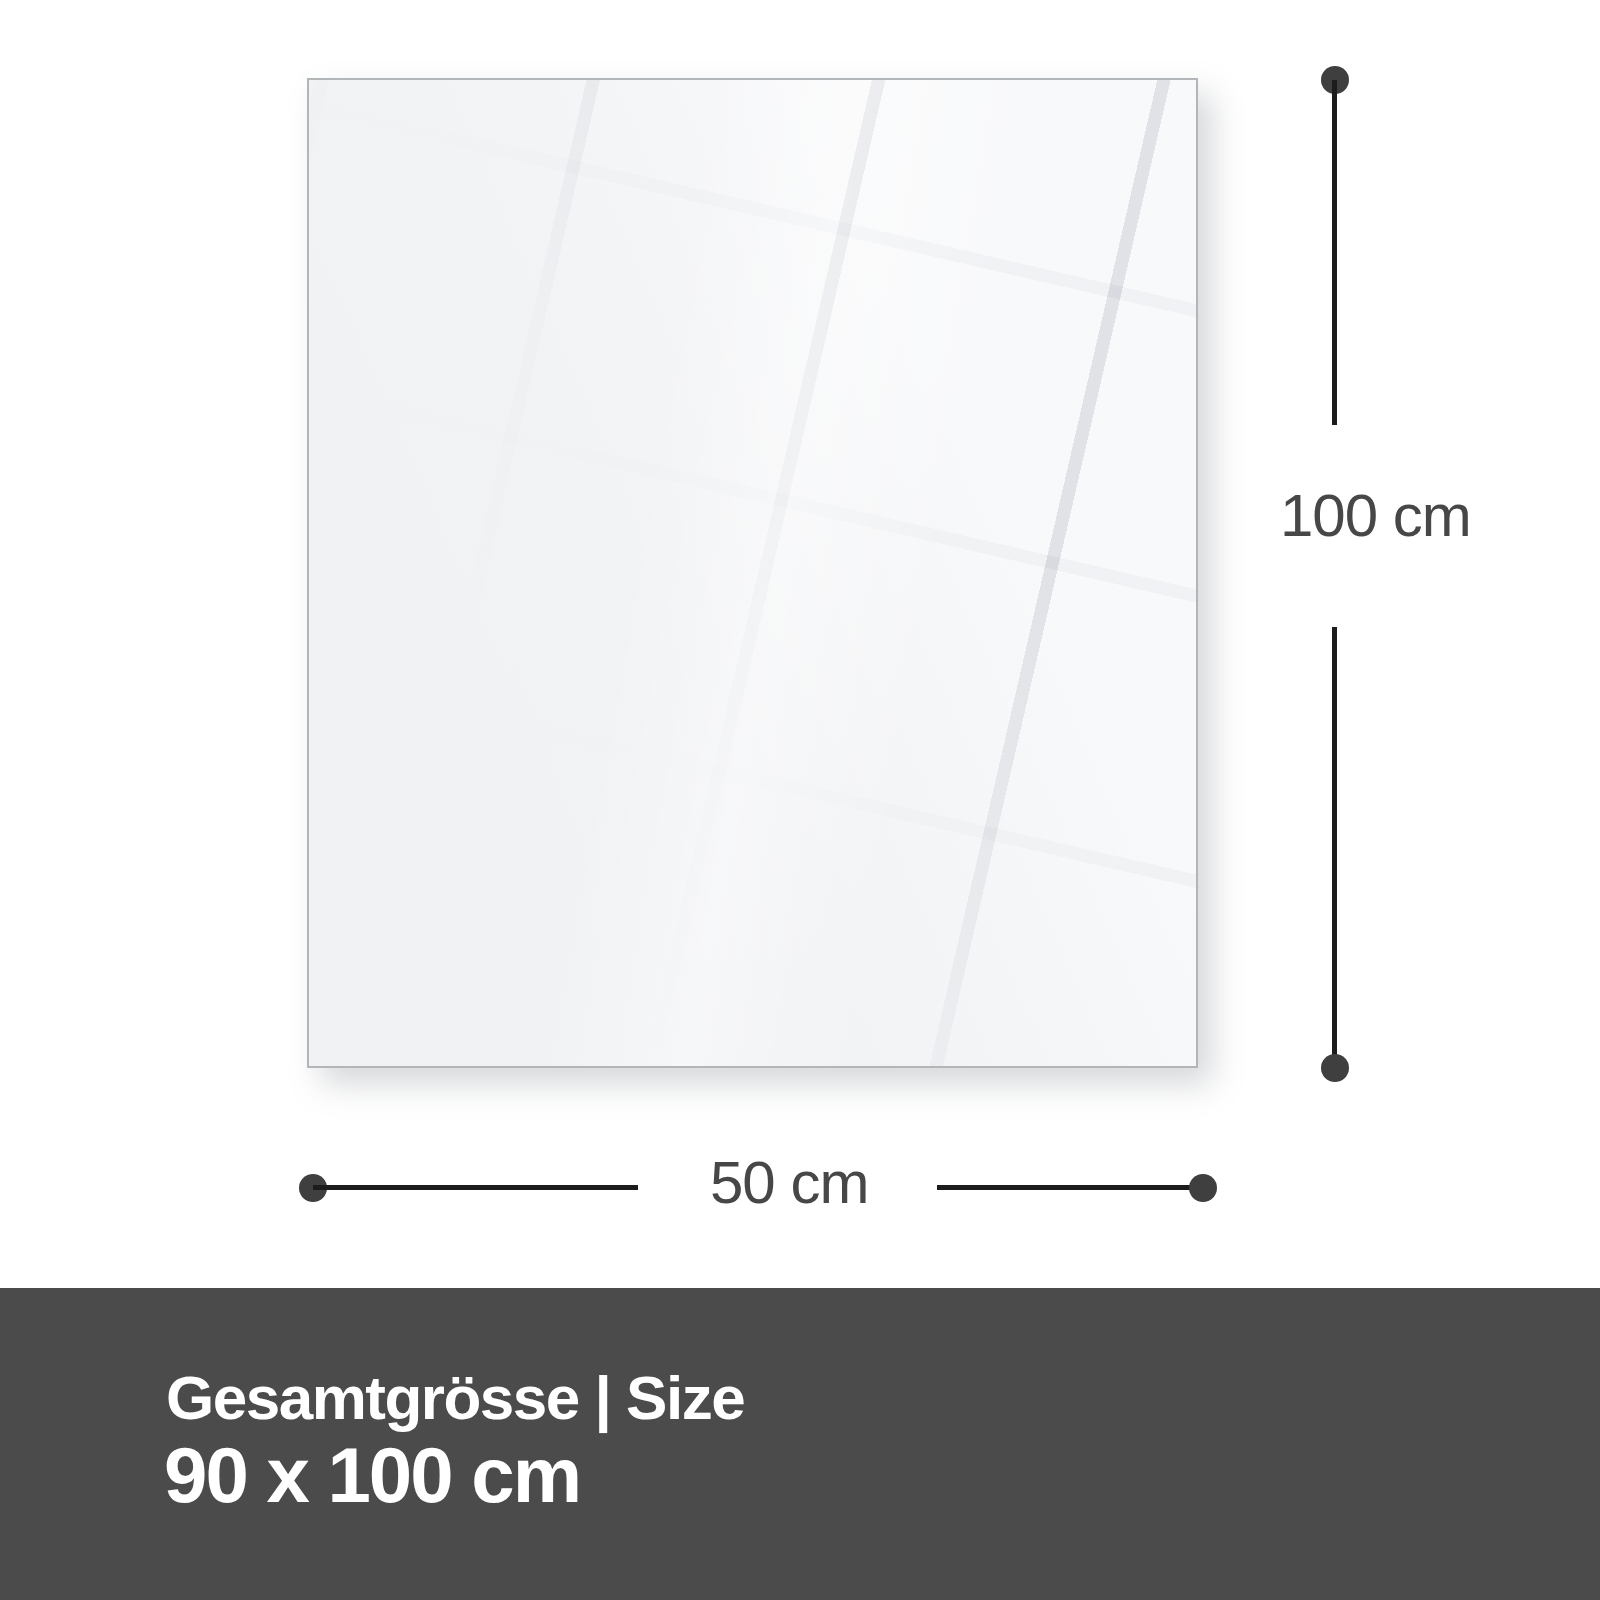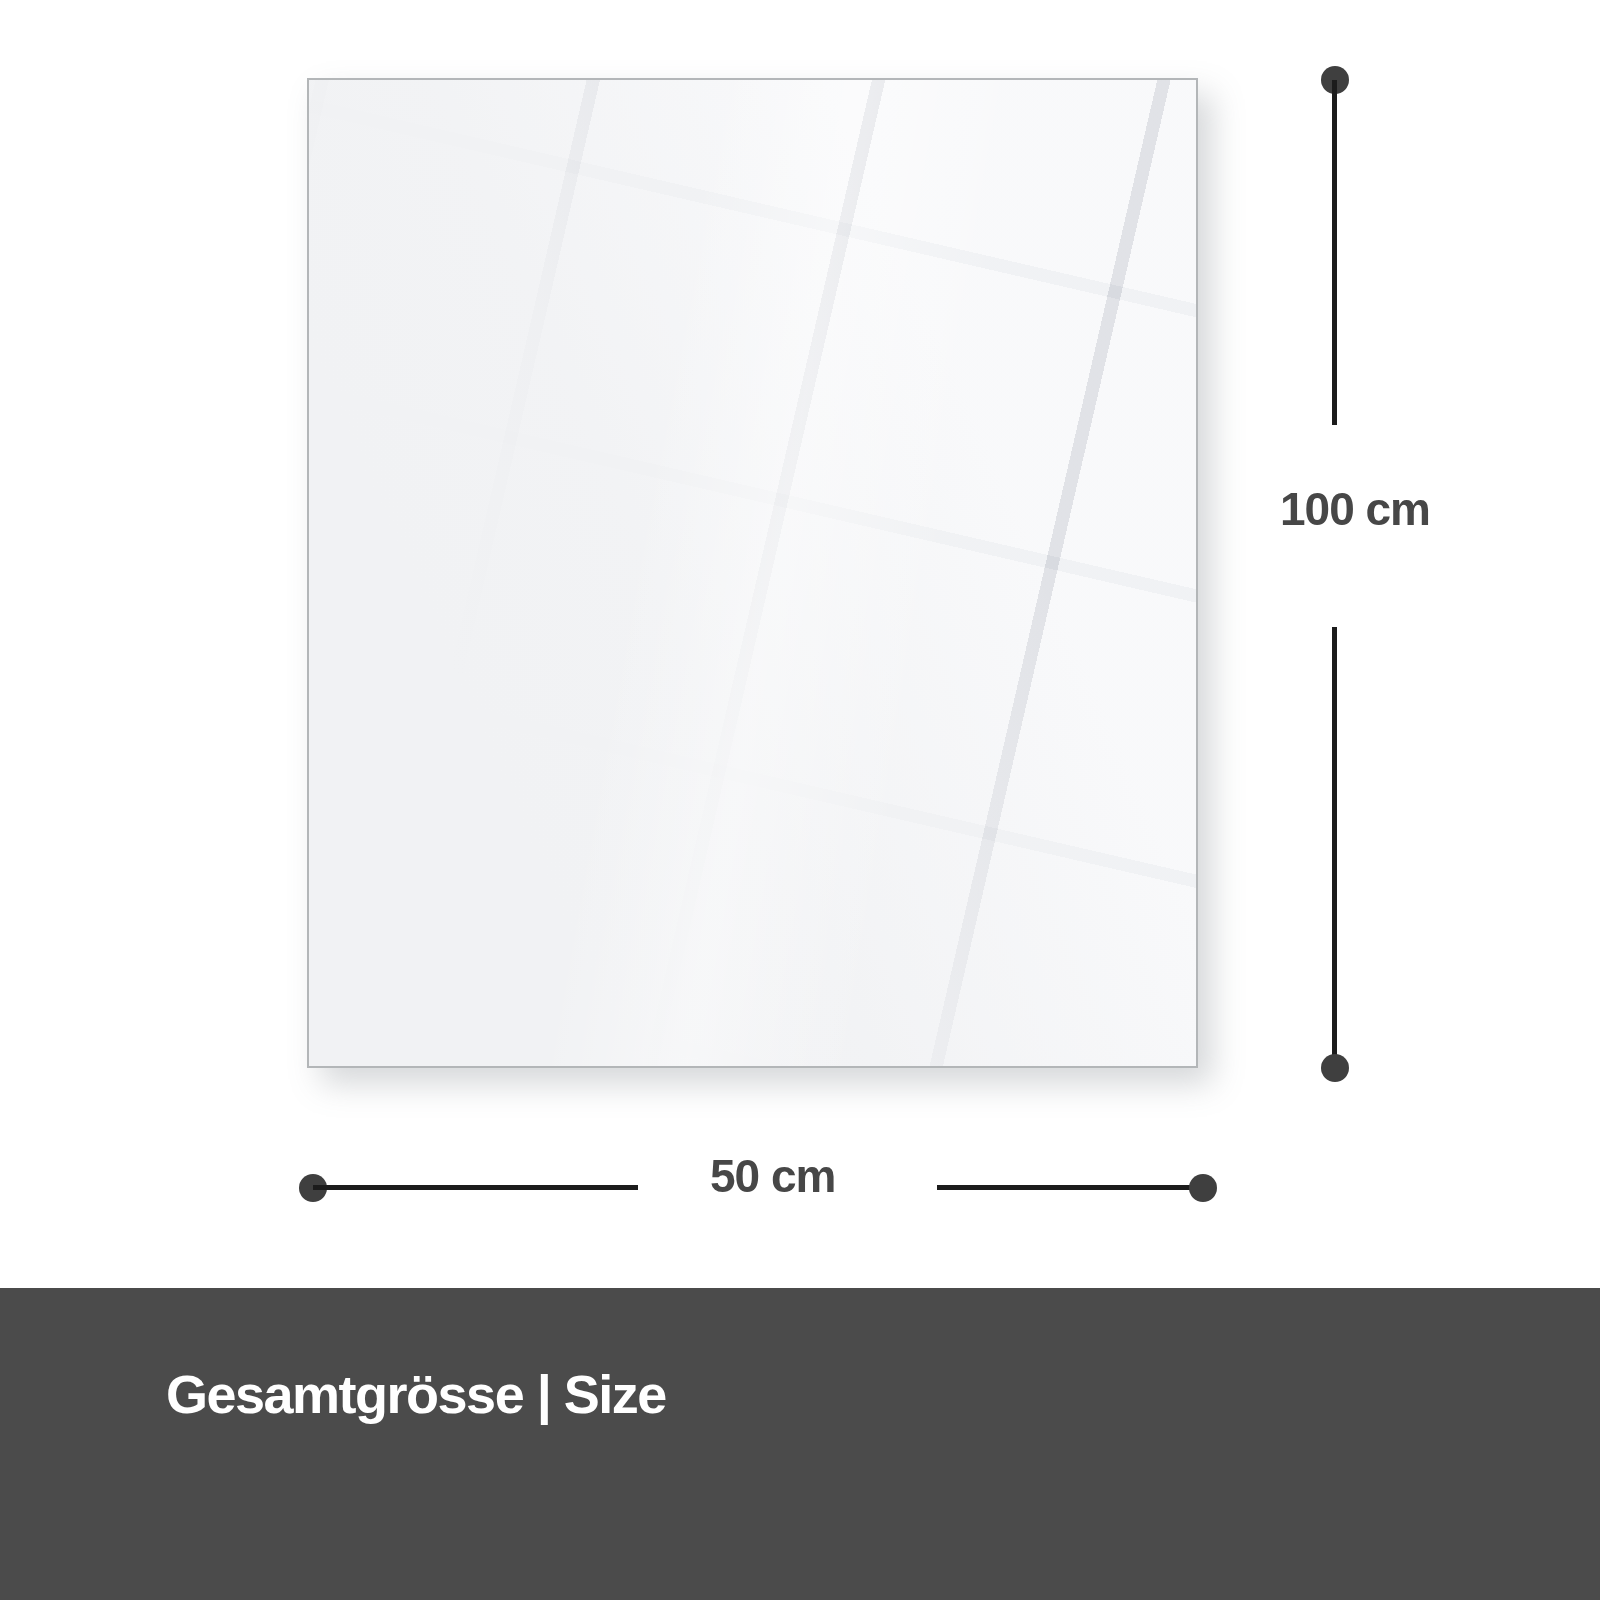--- a/index.html
+++ b/index.html
@@ -76,22 +76,22 @@
     border-radius: 50%;
     background: #3f3f3f;
   }
   .dot-v-top    { left: 1321px; top: 66px; }
   .dot-v-bottom { left: 1321px; top: 1054px; }
   .dot-h-left   { left: 299px;  top: 1174px; }
   .dot-h-right  { left: 1189px; top: 1174px; }
 
   .dim-label {
     position: absolute;
-    font-size: 46px;
-    font-weight: bold;
+    font-size: 60px;
+    font-weight: normal;
     line-height: 1;
     color: #474747;
     white-space: nowrap;
     letter-spacing: -1px;
   }
   .label-height { left: 1280px; top: 486px; }
   .label-width  { left: 710px;  top: 1153px; }
 
   
   .banner {
@@ -99,21 +99,21 @@
     left: 0;
     top: 1288px;
     width: 1600px;
     height: 312px;
     background: #4b4b4b;
   }
   .banner-title {
     position: absolute;
     left: 166px;
     top: 1367px;
-    font-size: 54px;
+    font-size: 62px;
     font-weight: bold;
     line-height: 1;
     letter-spacing: -1.5px;
     color: #ffffff;
     white-space: nowrap;
   }
   .banner-value {
     position: absolute;
     left: 164px;
     top: 1436px;
@@ -143,14 +143,15 @@
   <div class="dim-dot dot-v-bottom"></div>
 
   <div class="dim-dot dot-h-left"></div>
   <div class="dim-seg seg-h-left"></div>
   <div class="dim-label label-width">50 cm</div>
   <div class="dim-seg seg-h-right"></div>
   <div class="dim-dot dot-h-right"></div>
 
   <div class="banner"></div>
   <div class="banner-title">Gesamtgrösse | Size</div>
+  <div class="banner-value">90 x 100 cm</div>
 
 </div>
 
 </body></html>

